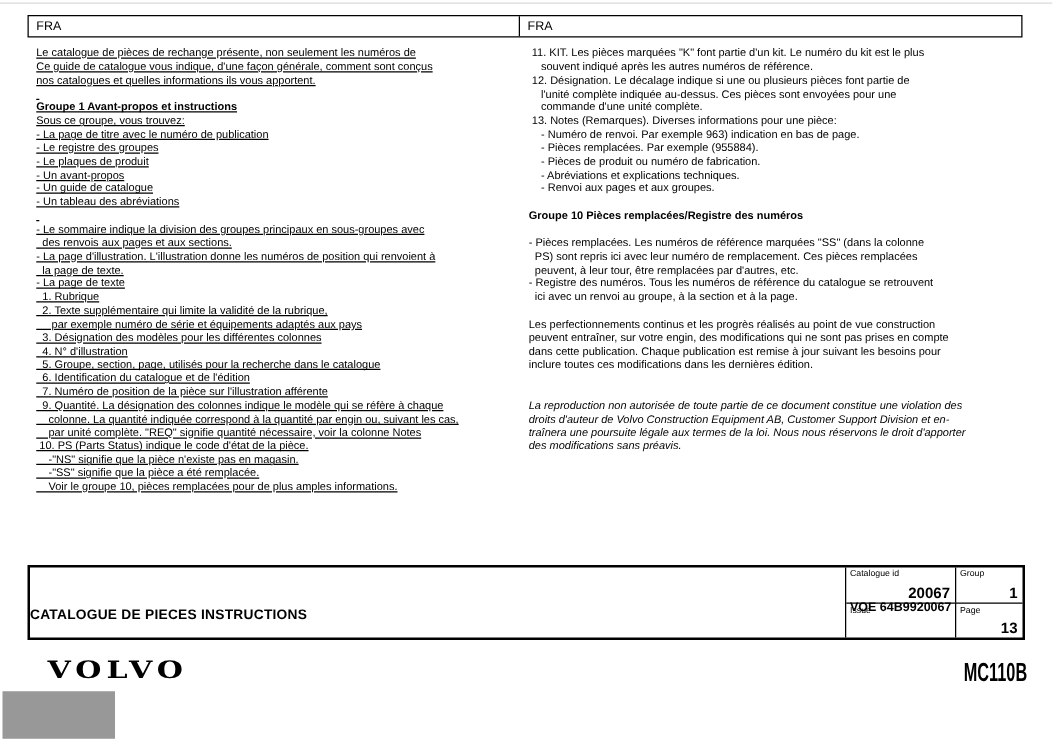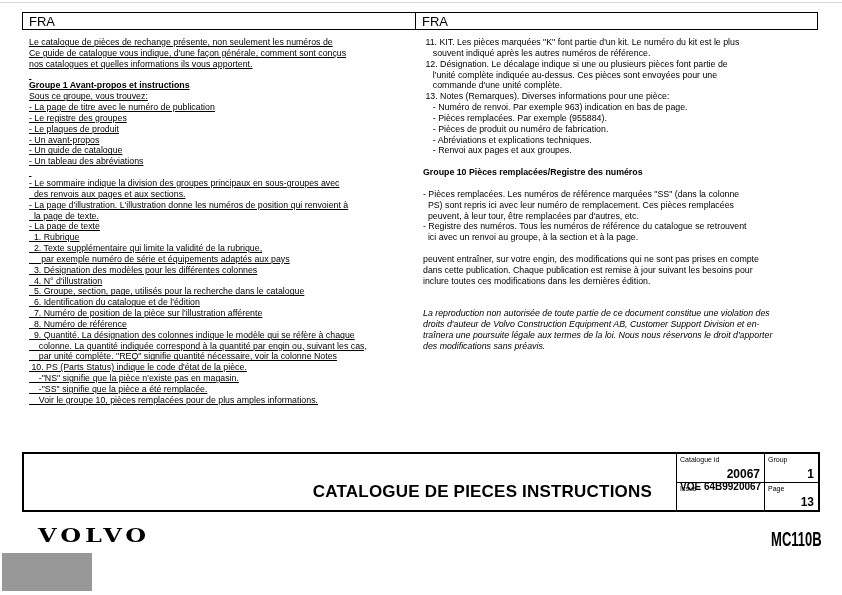--- a/index.html
+++ b/index.html
@@ -12,39 +12,39 @@
   .scan-edge { position:absolute; top:2px; left:0; width:842px; height:1px; background:#d9d9d9; }
 
   
   .fra-bar {
     position:absolute; left:22px; top:12px; width:796px; height:18px;
     border:1.5px solid #000; box-sizing:border-box; display:flex;
   }
   .fra-cell-left { width:393px; border-right:1.5px solid #000; box-sizing:border-box;
     display:flex; align-items:center; padding-left:6px; }
   .fra-cell-right { flex:1; display:flex; align-items:center; padding-left:6px; }
-  .fra-label { font-size:13px;text-align:right; }
+  .fra-label { font-size:10px;text-align:right; }
 
   
   .col { position:absolute; top:37px; }
   #col-left  { left:29px;  width:392px;text-decoration:underline; }
   #col-right { left:423px; width:400px; }
   .tline { white-space:pre; font-size:8.8px; line-height:10.84px; }
   .tline.b { font-weight:bold; }
   .tline.i { font-style:italic; }
 
   
   .footer-table {
     position:absolute; left:22px; top:452px; width:798px; height:60px;
     border:2px solid #000; box-sizing:border-box; display:flex; background:#fff;
   }
   .main-cell { width:653px; position:relative; border-right:1px solid #000; box-sizing:border-box; }
   .doc-title {
     position:absolute; top:68%; left:0; right:24px; transform:translateY(-50%);
-    text-align:right; font-weight:bold; font-size:17px; letter-spacing:0.2px; white-space:nowrap;
+    text-align:left; font-weight:bold; font-size:11px; letter-spacing:0.2px; white-space:nowrap;
   }
   .right-grid { flex:1; display:grid; grid-template-columns:87px 1fr; grid-template-rows:1fr 1fr; }
   .cell { position:relative; padding:2px 3px; box-sizing:border-box; }
   .cell-group, .cell-page { border-left:1px solid #000; }
   .cell-issue, .cell-page { border-top:1px solid #000; }
   .cell-label { font-size:7px; }
   .val-num { position:absolute; right:4px; bottom:1px; font-weight:bold; font-size:12px; }
   .val-text { position:absolute; left:3px; bottom:18px; font-weight:bold; font-size:10px; white-space:nowrap; }
 
   
@@ -94,21 +94,20 @@
     <div class="tline">  la page de texte.</div>
     <div class="tline">- La page de texte</div>
     <div class="tline">  1. Rubrique</div>
     <div class="tline">  2. Texte supplémentaire qui limite la validité de la rubrique,</div>
     <div class="tline">     par exemple numéro de série et équipements adaptés aux pays</div>
     <div class="tline">  3. Désignation des modèles pour les différentes colonnes</div>
     <div class="tline">  4. N° d'illustration</div>
     <div class="tline">  5. Groupe, section, page, utilisés pour la recherche dans le catalogue</div>
     <div class="tline">  6. Identification du catalogue et de l'édition</div>
     <div class="tline">  7. Numéro de position de la pièce sur l'illustration afférente</div>
-    <div class="tline">  8. Numéro de référence</div>
     <div class="tline">  9. Quantité. La désignation des colonnes indique le modèle qui se réfère à chaque</div>
     <div class="tline">    colonne. La quantité indiquée correspond à la quantité par engin ou, suivant les cas,</div>
     <div class="tline">    par unité complète. "REQ" signifie quantité nécessaire, voir la colonne Notes</div>
     <div class="tline"> 10. PS (Parts Status) indique le code d'état de la pièce.</div>
     <div class="tline">    -"NS" signifie que la pièce n'existe pas en magasin.</div>
     <div class="tline">    -"SS" signifie que la pièce a été remplacée.</div>
     <div class="tline">    Voir le groupe 10, pièces remplacées pour de plus amples informations.</div>
   </div>
 <div class="col" id="col-right">
     <div class="tline"> 11. KIT. Les pièces marquées "K" font partie d'un kit. Le numéro du kit est le plus</div>
@@ -124,20 +123,21 @@
     <div class="tline">    - Renvoi aux pages et aux groupes.</div>
     <div class="tline">&nbsp;</div>
     <div class="tline b">Groupe 10 Pièces remplacées/Registre des numéros</div>
     <div class="tline">&nbsp;</div>
     <div class="tline">- Pièces remplacées. Les numéros de référence marquées "SS" (dans la colonne</div>
     <div class="tline">  PS) sont repris ici avec leur numéro de remplacement. Ces pièces remplacées</div>
     <div class="tline">  peuvent, à leur tour, être remplacées par d'autres, etc.</div>
     <div class="tline">- Registre des numéros. Tous les numéros de référence du catalogue se retrouvent</div>
     <div class="tline">  ici avec un renvoi au groupe, à la section et à la page.</div>
     <div class="tline">&nbsp;</div>
+    <div class="tline">Les perfectionnements continus et les progrès réalisés au point de vue construction</div>
     <div class="tline">peuvent entraîner, sur votre engin, des modifications qui ne sont pas prises en compte</div>
     <div class="tline">dans cette publication. Chaque publication est remise à jour suivant les besoins pour</div>
     <div class="tline">inclure toutes ces modifications dans les dernières édition.</div>
     <div class="tline">&nbsp;</div>
     <div class="tline">&nbsp;</div>
     <div class="tline i">La reproduction non autorisée de toute partie de ce document constitue une violation des</div>
     <div class="tline i">droits d'auteur de Volvo Construction Equipment AB, Customer Support Division et en-</div>
     <div class="tline i">traînera une poursuite légale aux termes de la loi. Nous nous réservons le droit d'apporter</div>
     <div class="tline i">des modifications sans préavis.</div>
   </div>

